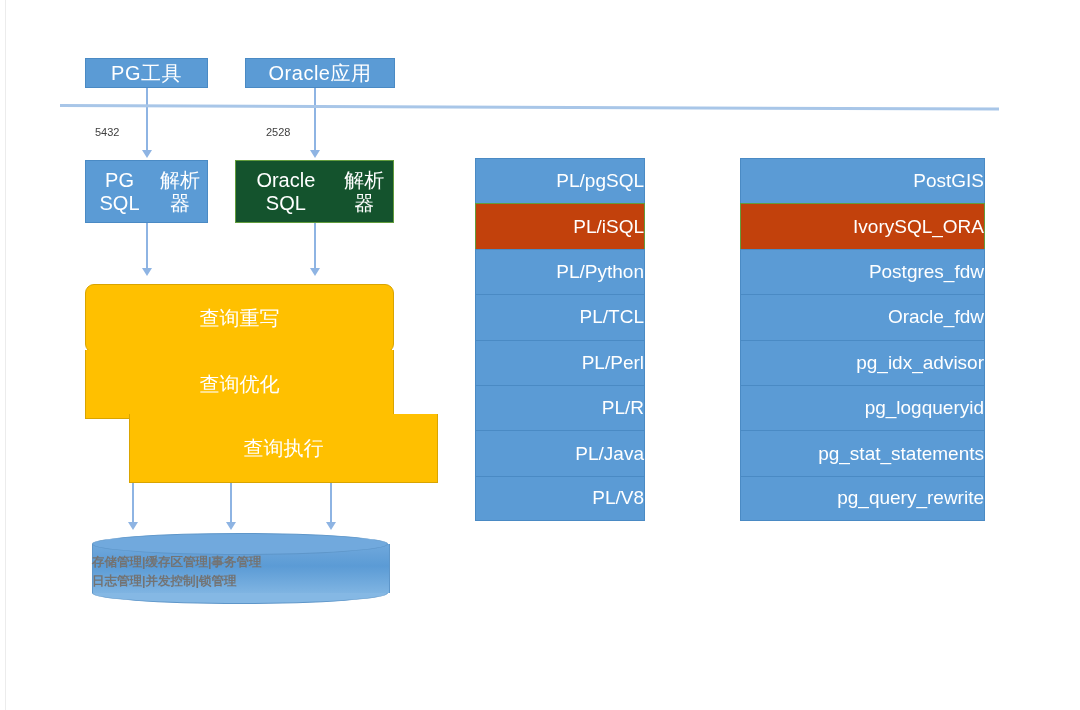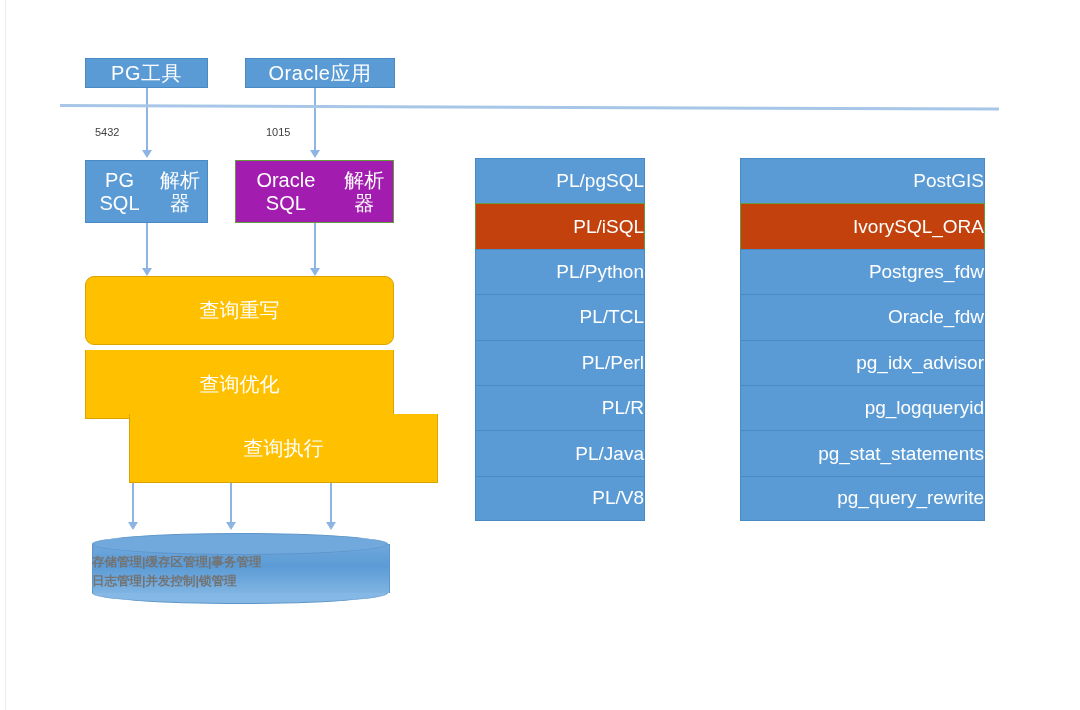--- a/index.html
+++ b/index.html
@@ -44,21 +44,21 @@
     justify-content: center;
     text-align: center;
     color: #ffffff;
     line-height: 1.15;
   }
   .blue {
     background: #5b9bd5;
     border: 1px solid #4a8ac4;
   }
   .green {
-    background: #a21caf;
+    background: #14532d;
     border: 1px solid #629c3c;
   }
   .orange {
     background: #ffc000;
     border: 1px solid #d9a400;
   }
 
   
   .client-box {
     height: 30px;
@@ -77,21 +77,21 @@
   #pg-parser-box { left: 85px; top: 160px; width: 123px; }
   #oracle-parser-box { left: 235px; top: 160px; width: 159px; }
 
   
   .stack-row {
     left: 85px;
     width: 309px;
     height: 69px;
     font-size: 20px;
   }
-  #stack-rewrite { top: 276px; border-radius: 9px; }
+  #stack-rewrite { top: 284px; border-radius: 9px; }
   #stack-optimize { top: 350px; border-top: none; }
   #stack-execute  { top: 414px; border-top: none; margin-left: 44px; }
 
   
   .vline {
     position: absolute;
     width: 2px;
     background: #8eb4e3;
   }
   .arrow-head {
@@ -211,21 +211,21 @@
 
   <div class="vline" style="left:146px; top:88px; height:62px;"></div>
   <div class="arrow-head" style="left:142px; top:150px;"></div>
 
   <div class="vline" style="left:314px; top:88px; height:62px;"></div>
   <div class="arrow-head" style="left:310px; top:150px;"></div>
 
   <div class="boundary-line"></div>
 
   <span class="port-label" style="left:95px; top:126px;">5432</span>
-  <span class="port-label" style="left:266px; top:126px;">1015</span>
+  <span class="port-label" style="left:266px; top:126px;">2528</span>
 
   <div class="box blue parser-box" id="pg-parser-box">
     <span>PG SQL</span>
     <span>解析器</span>
   </div>
 
   <div class="box green parser-box" id="oracle-parser-box">
     <span>Oracle SQL</span>
     <span>解析器</span>
   </div>

